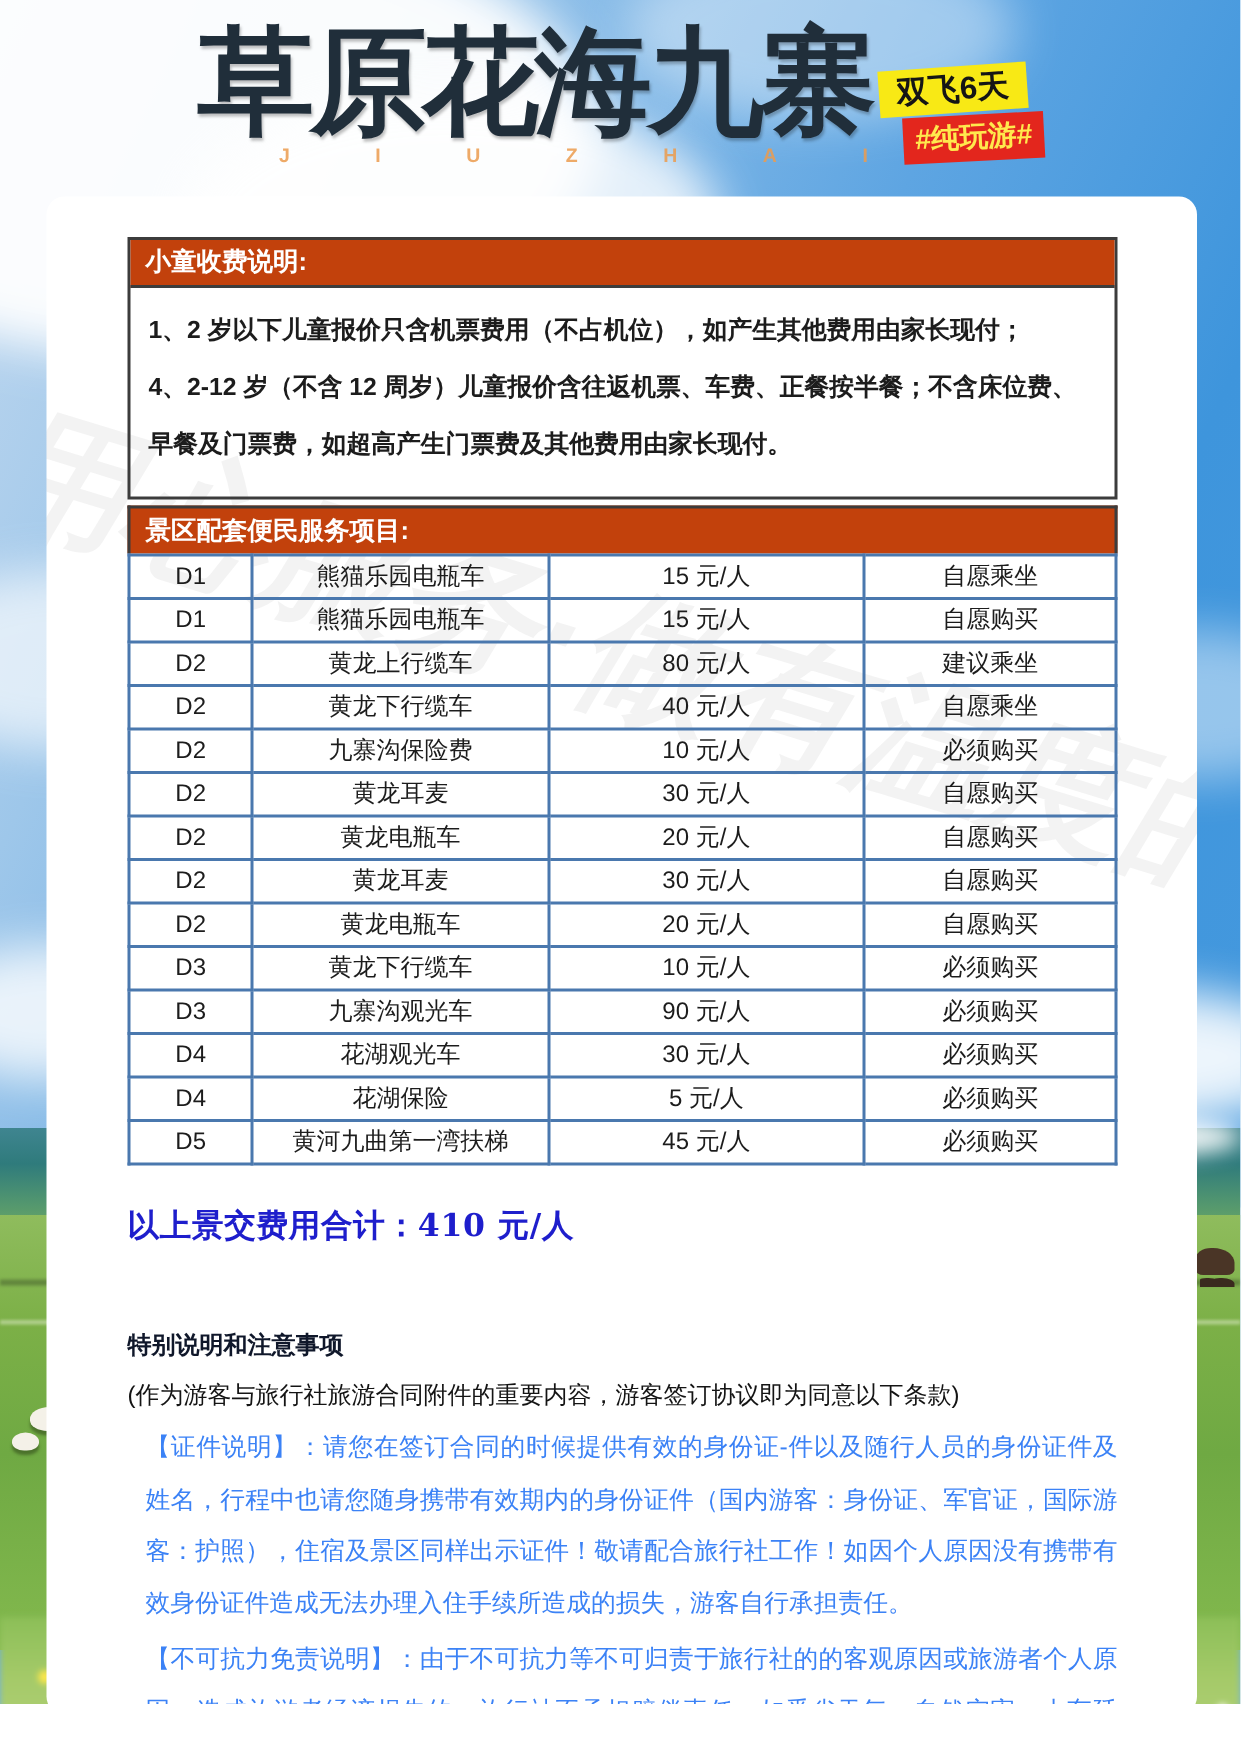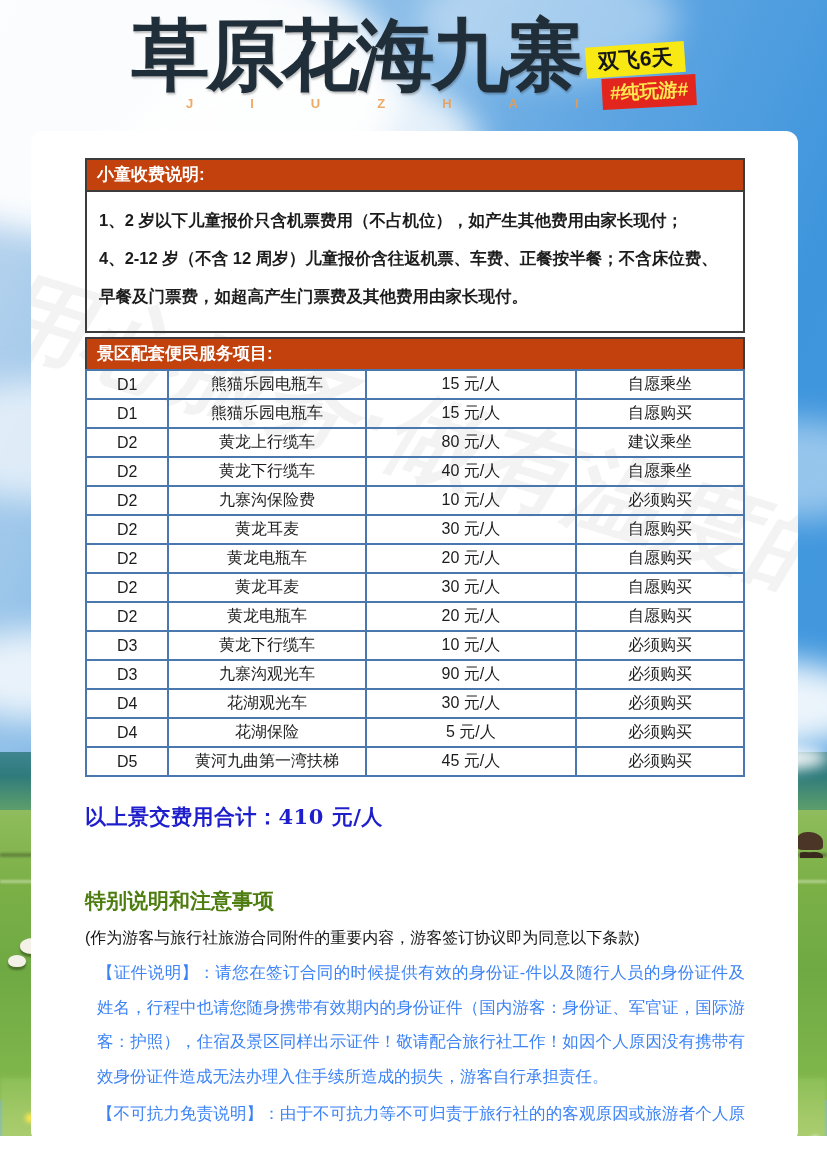--- a/index.html
+++ b/index.html
@@ -81,21 +81,21 @@
 
   table.services { width:100%; border-collapse:collapse; table-layout:fixed; }
   table.services td { border:2px solid #4a78ae; text-align:center; font-size:16px; color:#1c1c1c;
     height:29px; padding:1px 4px; overflow:hidden; white-space:nowrap; }
   col.c1{width:12.5%;} col.c2{width:30%;} col.c3{width:32%;} col.c4{width:25.5%;}
 
   .total-line { margin-top:26px; font-size:21px; font-weight:bold; color:#1e1ecc;
     font-family:"DejaVu Serif", serif; letter-spacing:.5px; }
 
   .notes { margin-top:56px; }
-  .notes-title { color:#4d7c0f; font-size:21px; font-weight:bold; margin-bottom:8px; }
+  .notes-title { color:#0f172a; font-size:16px; font-weight:bold; margin-bottom:8px; }
   .notes-sub { font-size:16px; color:#141414; margin-bottom:2px; line-height:30px; }
   .notes p { font-size:16.5px; line-height:34.5px; color:#3b82f6; text-align:justify; margin:0 0 3px 12px; }
 </style>
 </head>
 <body>
 
 <div class="stage">
 
   <div class="sky">
     <div class="cloud c1"></div>

